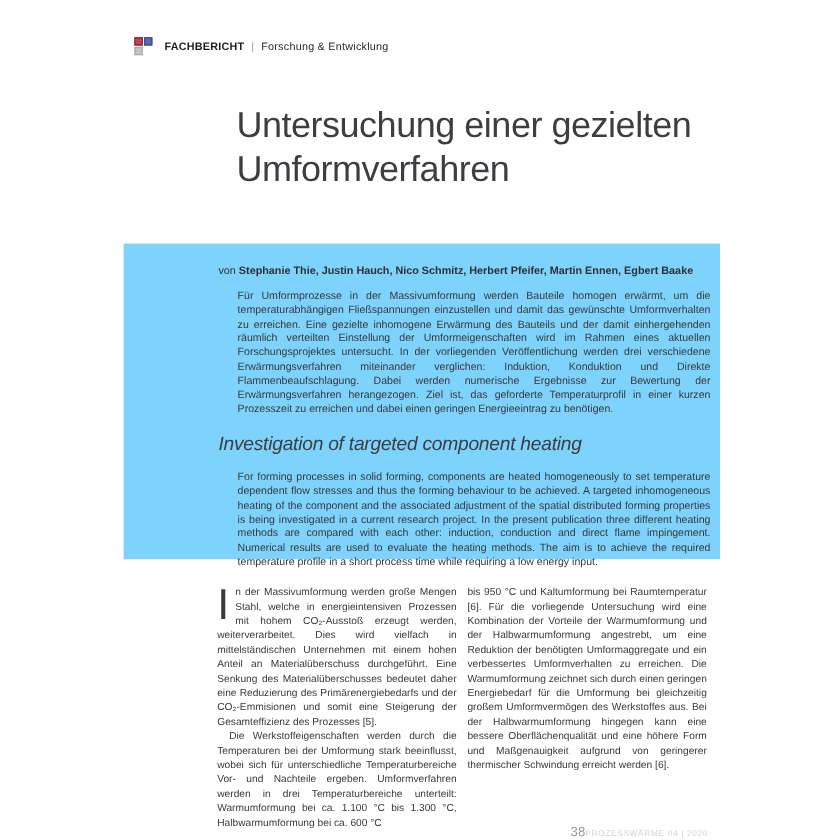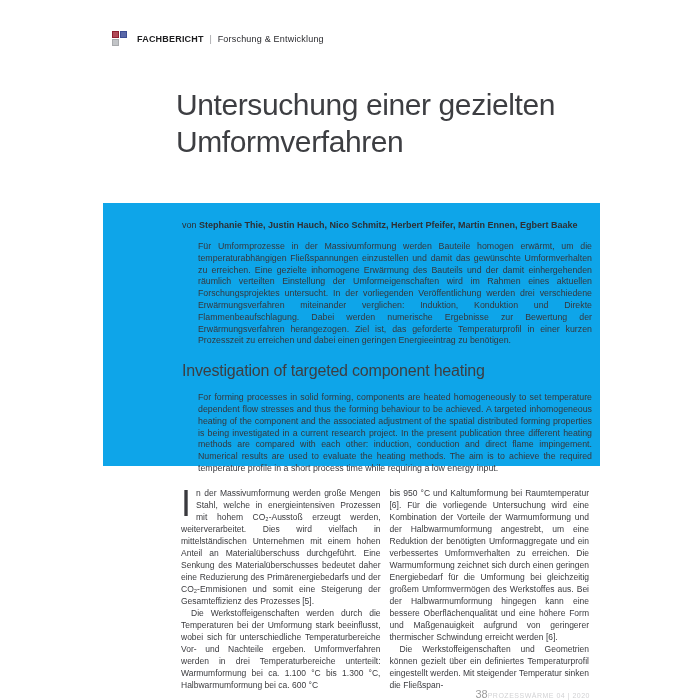--- a/index.html
+++ b/index.html
@@ -20,43 +20,43 @@
   .sq{width:7px;height:7px;box-sizing:border-box;}
   .sq.red{background:#b04a57;border:1px solid #8e1f2f;}
   .sq.blue{background:#5a68a8;border:1px solid #3d4d94;}
   .sq.gray{background:#c2c4c7;border:1px solid #a8aaad;}
   .header-text{font-size:9px;color:#1d1d1f;letter-spacing:0.2px;}
   .header-text .cat{font-weight:bold;}
   .header-text .sep{color:#9a9a9e;margin:0 3px;}
   .header-text .sec{color:#2a2a2e;}
   
   .title{
-    position:absolute;top:86px;left:176px;width:430px;margin:0;
+    position:absolute;top:86px;left:197px;width:430px;margin:0;
     font-size:30px;line-height:37px;font-weight:300;
     color:#3d3e42;letter-spacing:-0.4px;
   }
   .title-line{display:block;}
   
   .abstract-box{
     position:absolute;top:203px;left:103px;width:497px;height:263px;
-    background:#0ea5e9;box-sizing:border-box;
+    background:#7dd3fc;box-sizing:border-box;
     padding:17px 8px 0 79px;
   }
   .byline{margin:0;font-size:9px;color:#2e2f33;}
   .byline .prefix{font-weight:normal;}
   .byline .names{font-weight:bold;}
   .abstract{
     margin:11px 0 0 16px;
     font-size:8.8px;line-height:11.8px;
     text-align:justify;color:#36373c;
   }
   .heading-en{
     margin:14px 0 0 0;
     font-size:16px;line-height:20px;font-weight:300;
-    color:#3d3e42;letter-spacing:-0.2px;
+    color:#3d3e42;letter-spacing:-0.2px;font-style:italic;
   }
   .heading-en span{display:block;}
   
   .body-columns{
     position:absolute;top:487px;left:181px;width:408px;
     display:flex;gap:9px;
   }
   .col{width:200px;}
   .para{
     margin:0;font-size:8.5px;line-height:12px;
@@ -114,21 +114,20 @@
 
   <section class="body-columns">
     <div class="col left">
       <p class="para first">
         <span class="dropcap">I</span><span>n der Massivumformung werden große Mengen Stahl, welche in energieintensiven Prozessen mit hohem CO₂-Ausstoß erzeugt werden, weiterverarbeitet. Dies wird vielfach in mittelständischen Unternehmen mit einem hohen Anteil an Materialüberschuss durchgeführt. Eine Senkung des Materialüberschusses bedeutet daher eine Reduzierung des Primärenergiebedarfs und der CO₂-Emmisionen und somit eine Steigerung der Gesamteffizienz des Prozesses [5].</span>
       </p>
       <p class="para indent">Die Werkstoffeigenschaften werden durch die Temperaturen bei der Umformung stark beeinflusst, wobei sich für unterschiedliche Temperaturbereiche Vor- und Nachteile ergeben. Umformverfahren werden in drei Temperaturbereiche unterteilt: Warmumformung bei ca. 1.100 °C bis 1.300 °C, Halbwarmumformung bei ca. 600 °C</p>
     </div>
     <div class="col right">
       <p class="para">bis 950 °C und Kaltumformung bei Raumtemperatur [6]. Für die vorliegende Untersuchung wird eine Kombination der Vorteile der Warmumformung und der Halbwarmumformung angestrebt, um eine Reduktion der benötigten Umformaggregate und ein verbessertes Umformverhalten zu erreichen. Die Warmumformung zeichnet sich durch einen geringen Energiebedarf für die Umformung bei gleichzeitig großem Umformvermögen des Werkstoffes aus. Bei der Halbwarmumformung hingegen kann eine bessere Oberflächenqualität und eine höhere Form und Maßgenauigkeit aufgrund von geringerer thermischer Schwindung erreicht werden [6].</p>
-      <p class="para indent">Die Werkstoffeigenschaften und Geometrien können gezielt über ein definiertes Temperaturprofil eingestellt werden. Mit steigender Temperatur sinken die Fließspan-</p>
     </div>
   </section>
 
   <footer class="footer">
     <span class="pagenum">38</span>
     <span class="journal">PROZESSWÄRME 04 | 2020</span>
   </footer>
 
 </div>
 

